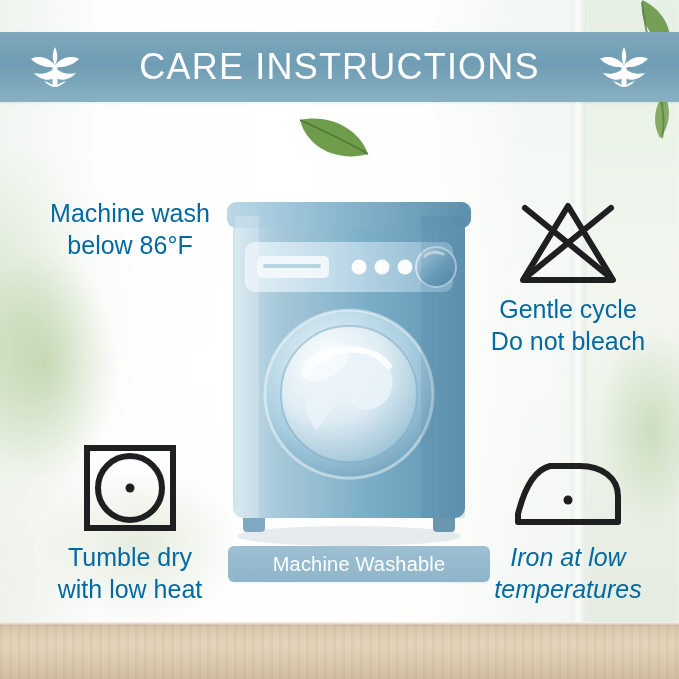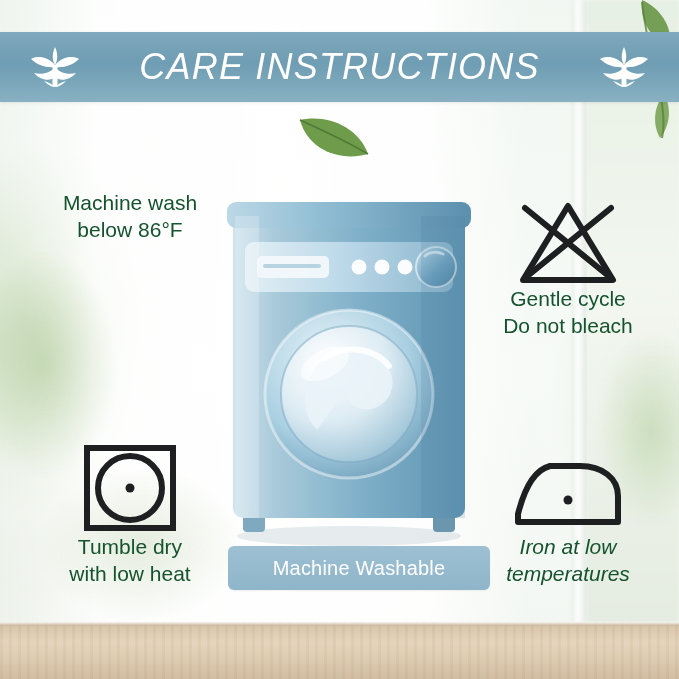--- a/index.html
+++ b/index.html
@@ -95,21 +95,20 @@
     position: absolute;
     left: 0;
     top: 32px;
     width: 679px;
     height: 70px;
     background: linear-gradient(180deg, #7fa8bc 0%, #6f9db3 45%, #88b0c2 100%);
     display: flex;
     align-items: center;
     justify-content: center;
     box-shadow: 0 1px 3px rgba(0,0,0,0.08);
-    font-style: italic;
   }
   .banner-title {
     color: #ffffff;
     font-size: 36px;
     letter-spacing: 1.2px;
     font-weight: 400;
     white-space: nowrap;
   }
   .fleur {
     position: absolute;
@@ -126,24 +125,25 @@
     position: absolute;
     text-align: center;
   }
   .item .glyph {
     display: flex;
     align-items: flex-end;
     justify-content: center;
     height: 96px;
   }
   .item .caption {
-    color: #14532d;
-    font-size: 21px;
+    color: #0369a1;
+    font-size: 25px;
     line-height: 1.28;
     white-space: pre-line;
+    margin-top: 7px;
   }
 
   #item-wash  { left: 16px;  top: 190px; width: 228px; }
   #item-gentle{ left: 462px; top: 190px; width: 212px; }
   #item-dry   { left: 16px;  top: 438px; width: 228px; }
   #item-iron  { left: 462px; top: 438px; width: 212px; font-style: italic; }
 
   #item-gentle .caption, #item-iron .caption { }
 
   
@@ -154,21 +154,21 @@
     width: 248px;
     height: 352px;
   }
 
   
   .badge {
     position: absolute;
     left: 228px;
     top: 546px;
     width: 262px;
-    height: 44px;
+    height: 36px;
     border-radius: 6px;
     background: linear-gradient(180deg, #9dc0d2 0%, #8fb5ca 100%);
     display: flex;
     align-items: center;
     justify-content: center;
     box-shadow: 0 1px 2px rgba(0,0,0,0.06);
   }
   .badge-label {
     color: #ffffff;
     font-size: 20px;

